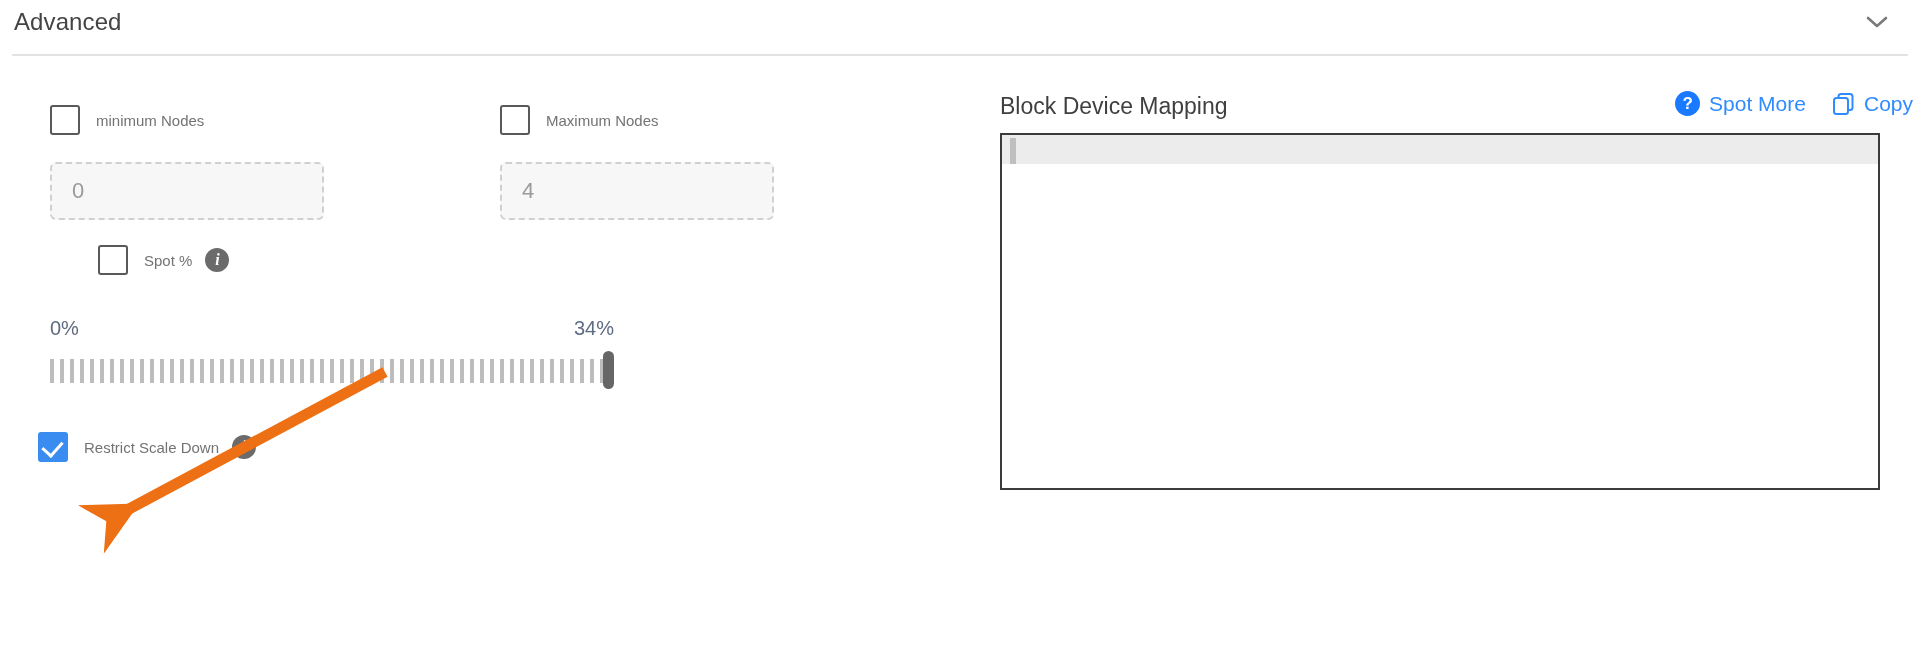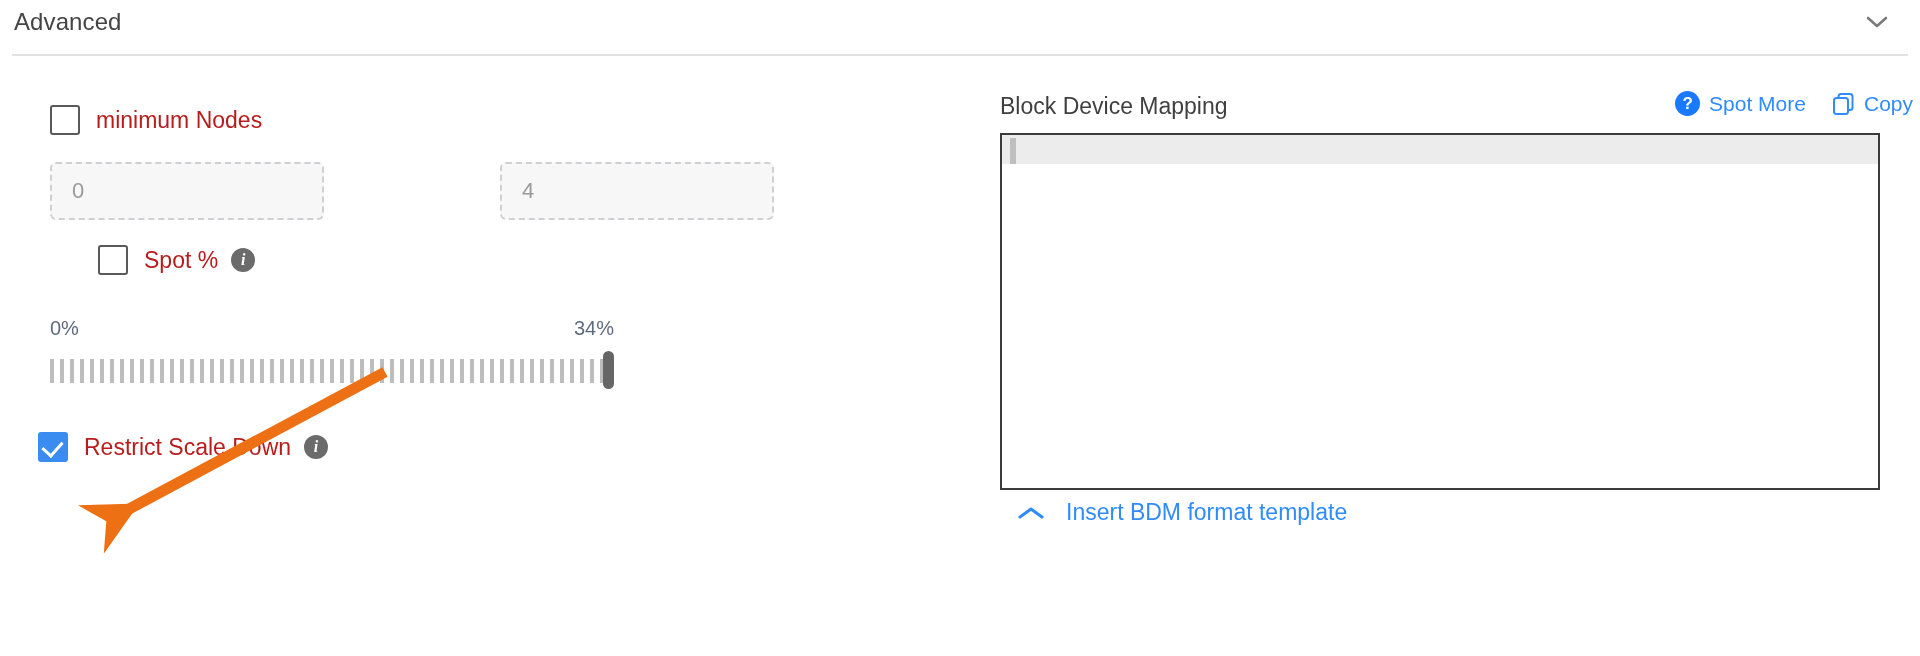--- a/index.html
+++ b/index.html
@@ -94,22 +94,22 @@
     left: 8px;
     top: 5px;
     width: 10px;
     height: 16px;
     border: solid #ffffff;
     border-width: 0 3px 3px 0;
     transform: rotate(42deg);
   }
   .cb-label {
     margin-left: 16px;
-    font-size: 23px;
-    color: #b91c1c;
+    font-size: 15px;
+    color: #737373;
     white-space: nowrap;
     text-align: right;
   }
   .info-icon {
     margin-left: 13px;
     width: 24px;
     height: 24px;
     border-radius: 50%;
     background: #6b6b6b;
     color: #ffffff;
@@ -300,20 +300,24 @@
 <div class="header-divider"></div>
 
 <div class="left-col">
 
   <div class="cb-row" style="left:50px; top:50px;">
     <span class="checkbox"></span>
     <span class="cb-label">minimum Nodes</span>
   </div>
   <div class="num-field" style="left:50px; top:107px; width:274px;">0</div>
 
+  <div class="cb-row" style="left:500px; top:50px;">
+    <span class="checkbox"></span>
+    <span class="cb-label">Maximum Nodes</span>
+  </div>
   <div class="num-field" style="left:500px; top:107px; width:274px;">4</div>
 
   <div class="cb-row" style="left:50px; top:190px;padding-left:48px;">
     <span class="checkbox"></span>
     <span class="cb-label">Spot %</span>
     <span class="info-icon">i</span>
   </div>
 
   <div class="slider-wrap">
     <div class="slider-scale">
@@ -348,26 +352,20 @@
       </svg>
       <span>Copy</span>
     </div>
   </div>
 
   <div class="code-editor">
     <div class="code-active-line"></div>
     <div class="code-gutter-cursor"></div>
   </div>
 
-  <div class="bdm-footer-link">
-    <svg class="chevron-up" viewBox="0 0 26 14">
-      <polyline points="2,11 13,3 24,11" fill="none" stroke="#2f8bff" stroke-width="3" stroke-linecap="round" stroke-linejoin="round"></polyline>
-    </svg>
-    <span>Insert BDM format template</span>
-  </div>
 </div>
 
 <svg class="annotation-arrow" viewBox="0 0 1920 656">
   <defs>
     <marker id="arrowhead" markerWidth="5" markerHeight="5" refX="2.4" refY="2.5" orient="auto">
       <path d="M 5,0 L 0,2.5 L 5,5 L 3.4,2.5 Z" fill="#ED7014"></path>
     </marker>
   </defs>
   <line x1="385" y1="372" x2="116" y2="516" stroke="#ED7014" stroke-width="11" stroke-linecap="butt" marker-end="url(#arrowhead)"></line>
 </svg>

